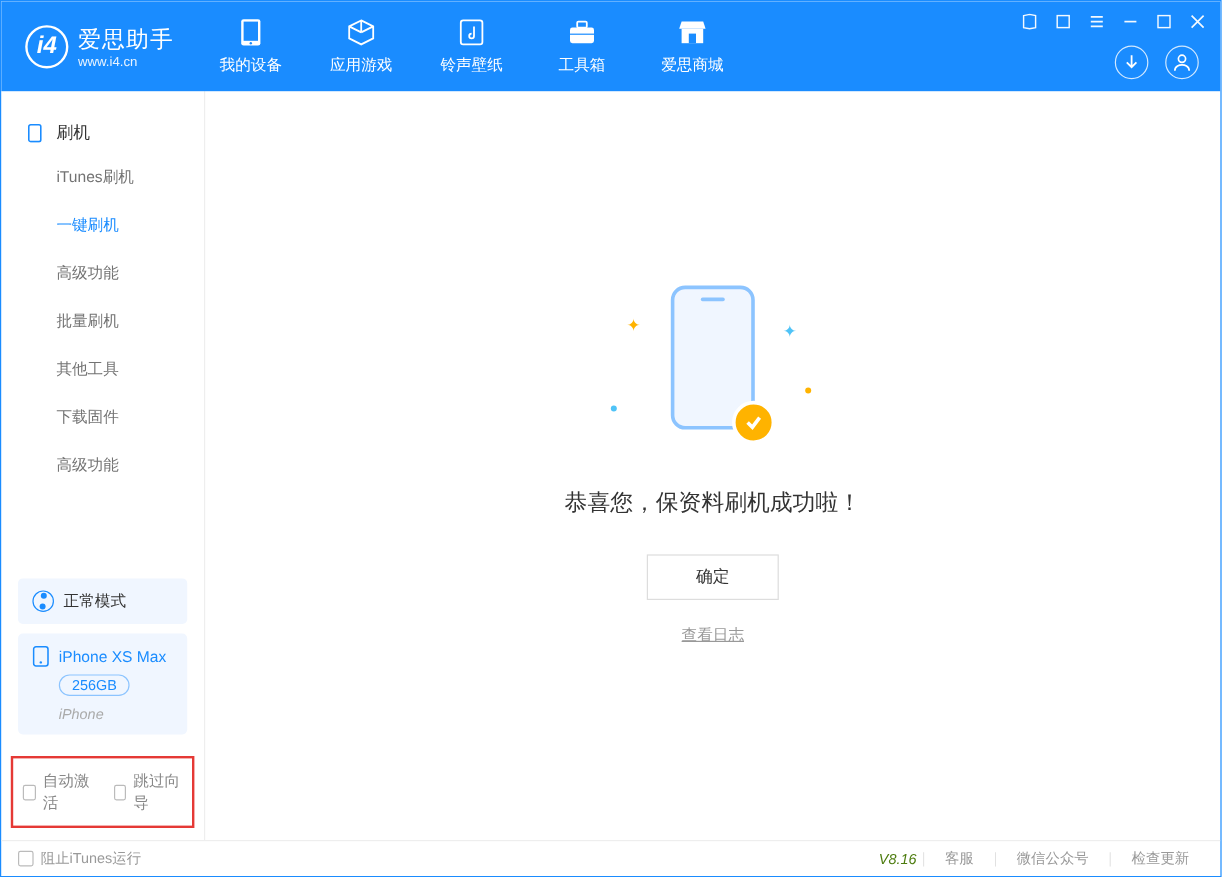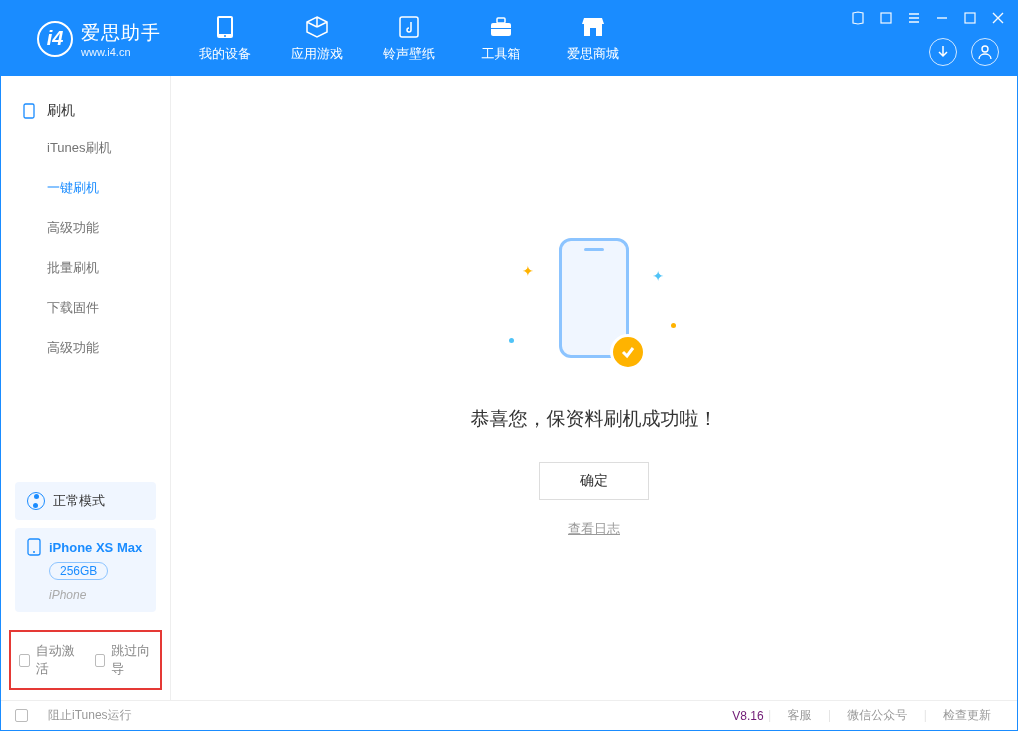--- a/index.html
+++ b/index.html
@@ -1,20 +1,20 @@
 <!DOCTYPE html>
 <html><head>
 <meta charset="utf-8">
 <style>
 * { margin: 0; padding: 0; box-sizing: border-box; }
 body { font-family: "Microsoft YaHei", sans-serif; background: #fff; width: 1018px; height: 731px; overflow: hidden; border: 1px solid #1a8cff; position: relative; }
 
 
 .header { background: #1a8cff; height: 75px; display: flex; align-items: center; color: #fff; position: relative; }
-.logo-area { display: flex; align-items: center; padding: 0 18px 0 36px; }
+.logo-area { display: flex; align-items: center; padding: 0 18px 0 20px; }
 .logo-circle { width: 36px; height: 36px; border: 2.5px solid #fff; border-radius: 50%; display: flex; align-items: center; justify-content: center; font-weight: bold; font-size: 20px; font-style: italic; }
 .logo-text { margin-left: 8px; }
 .logo-text .main { font-size: 19px; font-weight: 500; letter-spacing: 1px; }
 .logo-text .sub { font-size: 11px; opacity: 0.9; }
 
 .nav-tabs { display: flex; height: 100%; }
 .nav-tab { width: 92px; height: 100%; display: flex; flex-direction: column; align-items: center; justify-content: center; cursor: pointer; font-size: 13px; position: relative; }
 .nav-tab.active { background: rgba(255,255,255,0.15); }
 .nav-tab .nicon { width: 26px; height: 26px; margin-bottom: 5px; display: flex; align-items: center; justify-content: center; }
 .nav-tab svg { fill: #fff; }
@@ -34,21 +34,21 @@
 .side-item { padding: 11px 20px 11px 46px; font-size: 13px; color: #737373; cursor: pointer; }
 .side-item.active { color: #1a8cff; }
 
 .mode-box { margin: 8px 14px; background: #f0f6ff; border-radius: 4px; padding: 10px 12px; font-size: 13px; color: #333; display: flex; align-items: center; gap: 8px; }
 .mode-box .mi { width: 18px; height: 18px; border: 1.5px solid #1a8cff; border-radius: 50%; position: relative; }
 .mode-box .mi::before, .mode-box .mi::after { content: ''; position: absolute; background: #1a8cff; width: 5px; height: 5px; border-radius: 50%; }
 .mode-box .mi::before { top: 1px; left: 6px; }
 .mode-box .mi::after { bottom: 1px; right: 6px; }
 
 .device-box { margin: 0 14px 8px; background: #f0f6ff; border-radius: 4px; padding: 10px 12px; font-size: 13px; }
-.device-box .dtitle { color: #1a8cff; font-weight: 700; display: flex; align-items: center; gap: 8px; }
+.device-box .dtitle { color: #1a8cff; font-weight: 400; display: flex; align-items: center; gap: 8px; }
 .device-box .dcap { display: inline-block; border: 1px solid #8cc4ff; color: #1a8cff; border-radius: 10px; padding: 1px 10px; font-size: 12px; margin-top: 6px; margin-left: 22px; }
 .device-box .dtype { color: #aaa; font-size: 12px; margin-top: 8px; margin-left: 22px; font-style: italic; }
 
 .check-row { border: 2px solid #e53935; margin: 10px 8px; padding: 10px 8px; display: flex; gap: 18px; align-items: center; }
 .check-item { display: flex; align-items: center; gap: 6px; font-size: 13px; color: #888; }
 .chkbox { width: 13px; height: 13px; border: 1px solid #bbb; border-radius: 2px; }
 
 .spacer { flex: 1; }
 
 
@@ -64,23 +64,23 @@
 .phone-illus .dot { position: absolute; width: 5px; height: 5px; border-radius: 50%; }
 .phone-illus .d1 { background: #4fc3f7; left: 5px; bottom: 35px; }
 .phone-illus .d2 { background: #ffb300; right: 8px; bottom: 50px; }
 
 .success-msg { font-size: 19px; color: #333; margin-bottom: 30px; }
 .ok-btn { border: 1px solid #ddd; background: #fff; padding: 9px 40px; font-size: 14px; color: #333; cursor: pointer; margin-bottom: 20px; }
 .log-link { font-size: 13px; color: #999; text-decoration: underline; cursor: pointer; }
 
 
 .footer { height: 30px; border-top: 1px solid #eee; display: flex; align-items: center; padding: 0 14px; font-size: 12px; color: #999; }
-.footer .fleft { display: flex; align-items: center; gap: 20px; }
+.footer .fleft { display: flex; align-items: center; gap: 6px; }
 .footer .fspacer { flex: 1; }
-.footer .ver { color: #701a75; }
+.footer .ver { color: #4d7c0f; font-style: italic; }
 .footer .flink { color: #999; padding: 0 12px; cursor: pointer; }
 .footer .fdiv { color: #ddd; }
 </style>
 </head>
 <body>
 
 <div class="header">
   <div class="logo-area">
     <div class="logo-circle">i4</div>
     <div class="logo-text">
@@ -194,20 +194,21 @@
             <rect x="1" y="1" width="10" height="14" rx="1.5" stroke="#1a8cff" stroke-width="1.3" fill="none"></rect>
           </svg>
         </div>
       <span>刷机</span>
     </div>
     <div class="side-item">iTunes刷机</div>
     <div class="side-item active">一键刷机</div>
     <div class="side-item">高级功能</div>
     <div class="side-item">批量刷机</div>
 
+    <div class="side-item">其他工具</div>
     <div class="side-item">下载固件</div>
     <div class="side-item">高级功能</div>
 
     <div class="spacer"></div>
 
     <div class="mode-box">
       <div class="mi"></div>
       <span>正常模式</span>
     </div>
 

